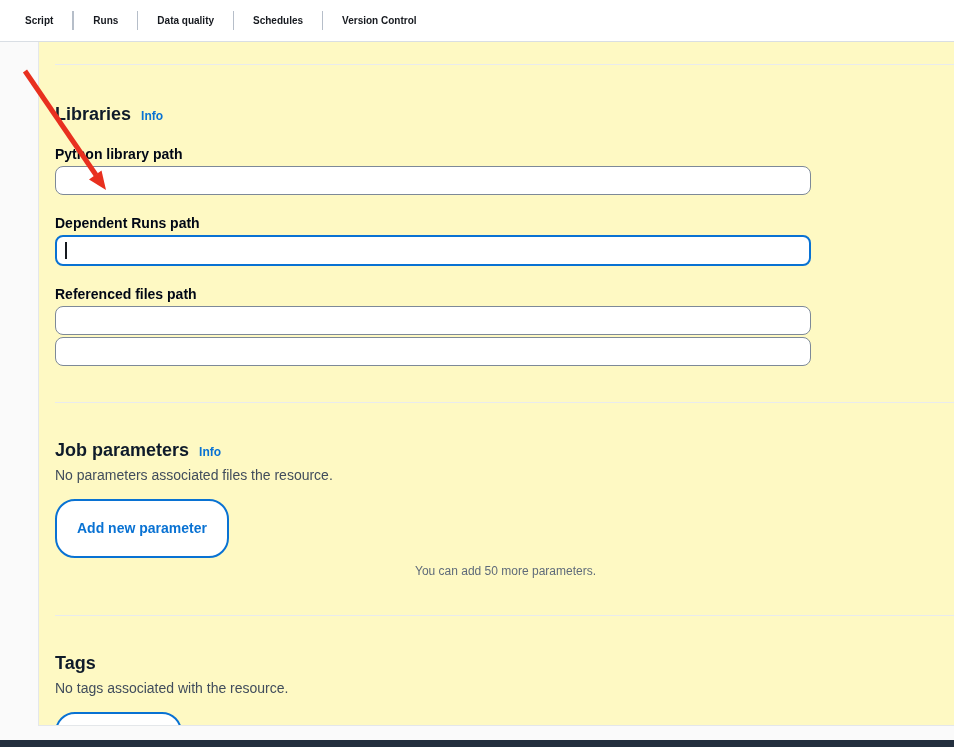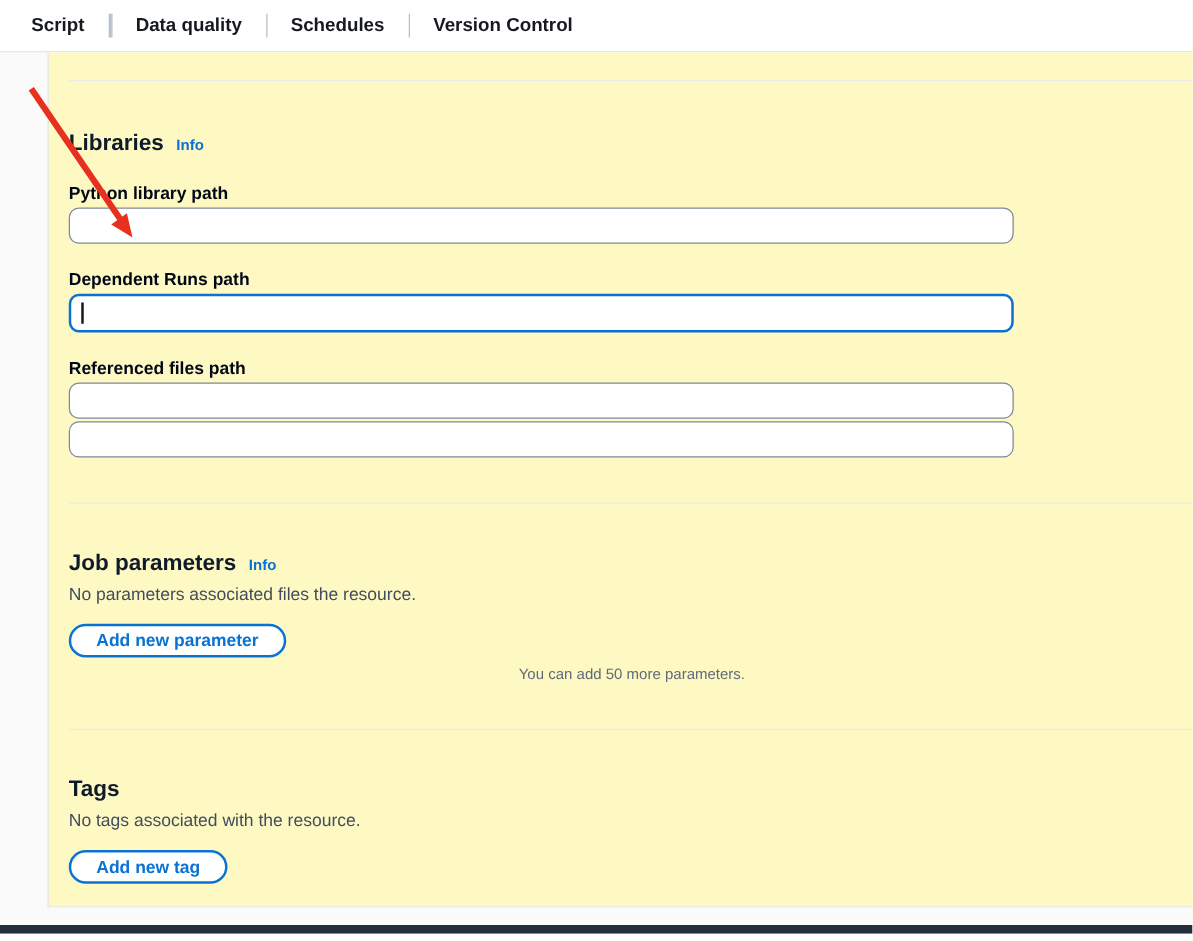--- a/index.html
+++ b/index.html
@@ -20,21 +20,21 @@
     padding-left: 6px;
     background: #ffffff;
     border-bottom: 1px solid #d9dee4;
   }
   .tab {
     position: relative;
     height: 42px;
     display: flex;
     align-items: center;
     padding: 0 19px;
-    font-size: 15px;
+    font-size: 10px;
     font-weight: 700;
     color: #16191f;
     cursor: pointer;
     white-space: nowrap;
   }
   .tab.active { color: #0972d3; }
   .tab.active::after {
     content: "";
     position: absolute;
     left: 0; right: 0; bottom: -1px;
@@ -140,21 +140,21 @@
     margin-top: 14px;
     display: inline-block;
     border: 2px solid #0972d3;
     border-radius: 20px;
     background: #ffffff;
     color: #0972d3;
     font-family: "Liberation Sans", "DejaVu Sans", sans-serif;
     font-size: 14px;
     font-weight: 700;
     line-height: 23px;
-    padding: 0 20px;
+    padding: 16px 20px;
     cursor: pointer;
   }
   .helper-text {
     margin-top: 6px;
     font-size: 12px;
     line-height: 15px;
     color: #5f6b7a;
     text-align: center;
   }
 
@@ -174,20 +174,23 @@
 </style>
 </head>
 <body>
 
 <header class="tabbar">
   <div class="tab">
     <span>Script</span>
   </div>
   <div class="tab-divider"></div>
   <div class="tab-divider"></div>
+  <div class="tab">
+    <span>Runs</span>
+  </div>
   <div class="tab-divider"></div>
   <div class="tab">
     <span>Data quality</span>
   </div>
   <div class="tab-divider"></div>
   <div class="tab">
     <span>Schedules</span>
   </div>
   <div class="tab-divider"></div>
   <div class="tab">

